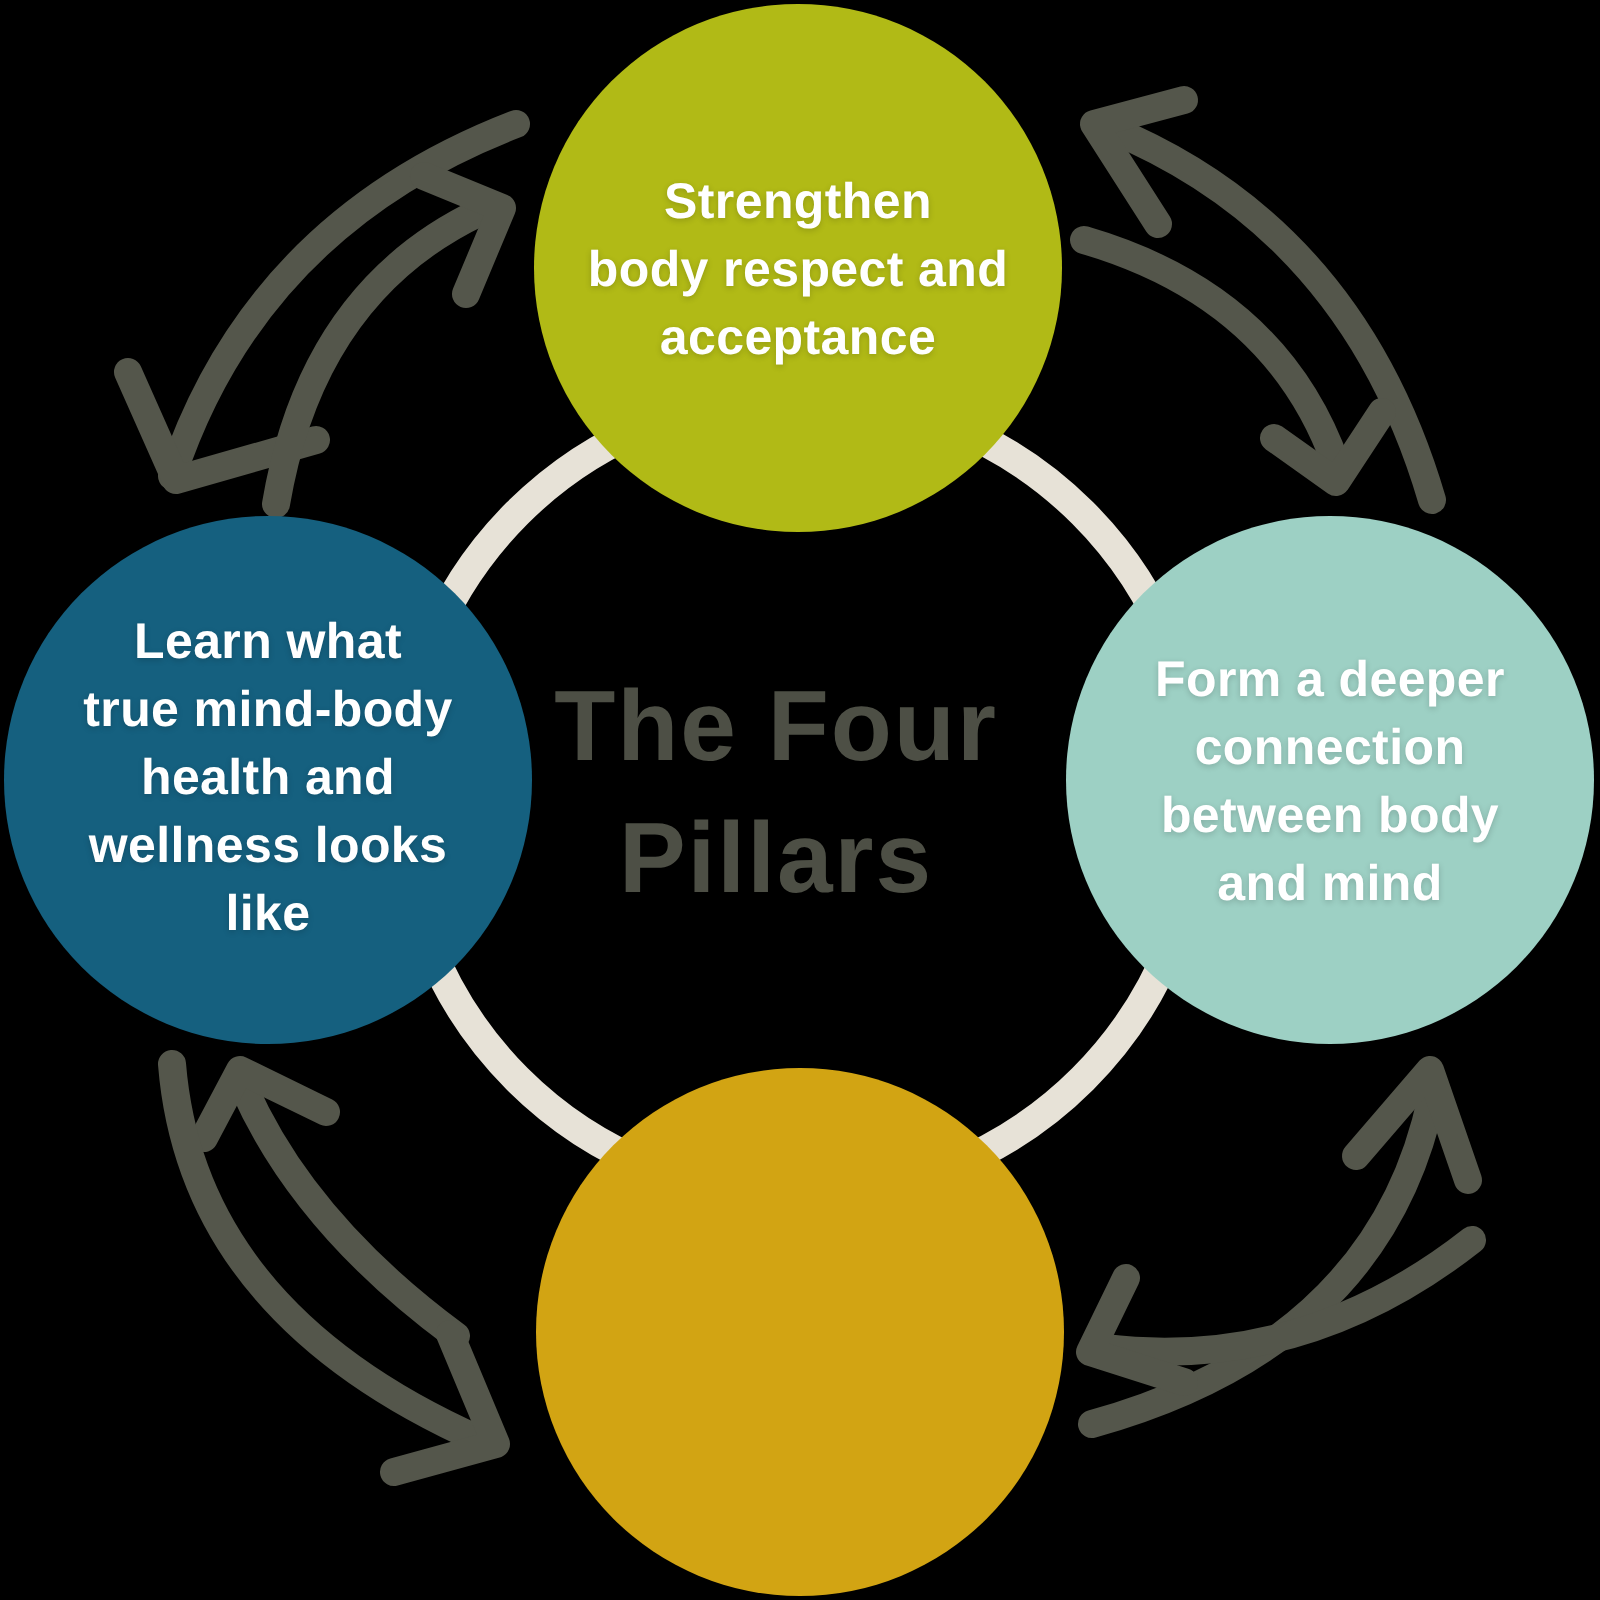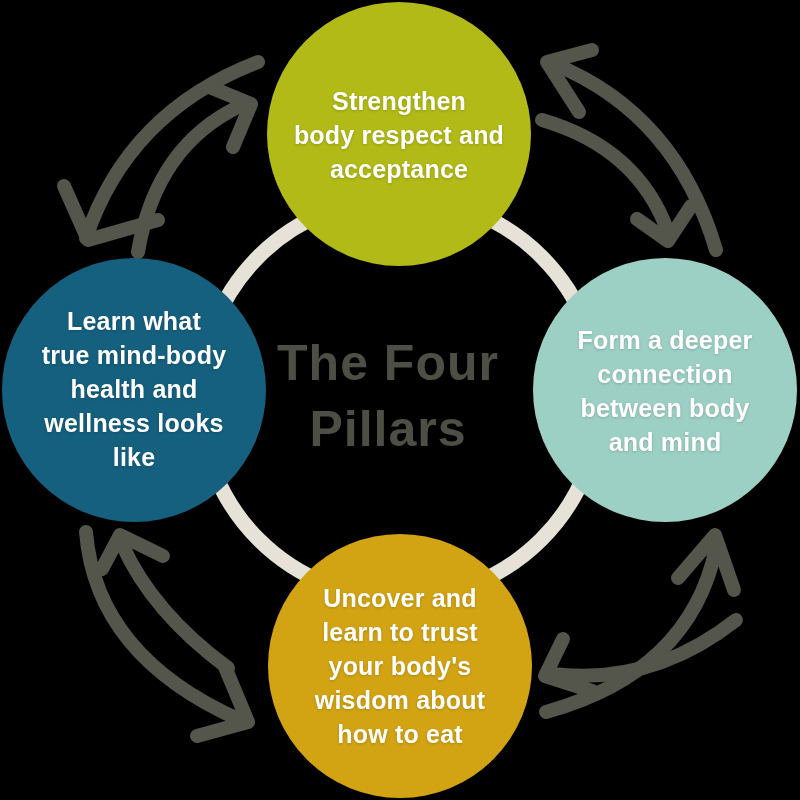--- a/index.html
+++ b/index.html
@@ -92,25 +92,20 @@
 
   <div class="pillar-label label-top" style="color: rgb(255, 255, 255);">Strengthen
 body respect and
 acceptance</div>
 
   <div class="pillar-label label-right" style="color: rgb(255, 255, 255);">Form a deeper
 connection
 between body
 and mind</div>
 
-  <div class="pillar-label label-bottom" style="color: rgb(255, 255, 255);">Uncover and
-learn to trust
-your body's
-wisdom about
-how to eat</div>
 
   <div class="pillar-label label-left" style="color: rgb(255, 255, 255);">Learn what
 true mind-body
 health and
 wellness looks
 like</div>
 
   <div class="center-title" style="color: rgb(77, 79, 69);">The Four
 Pillars</div>
 

